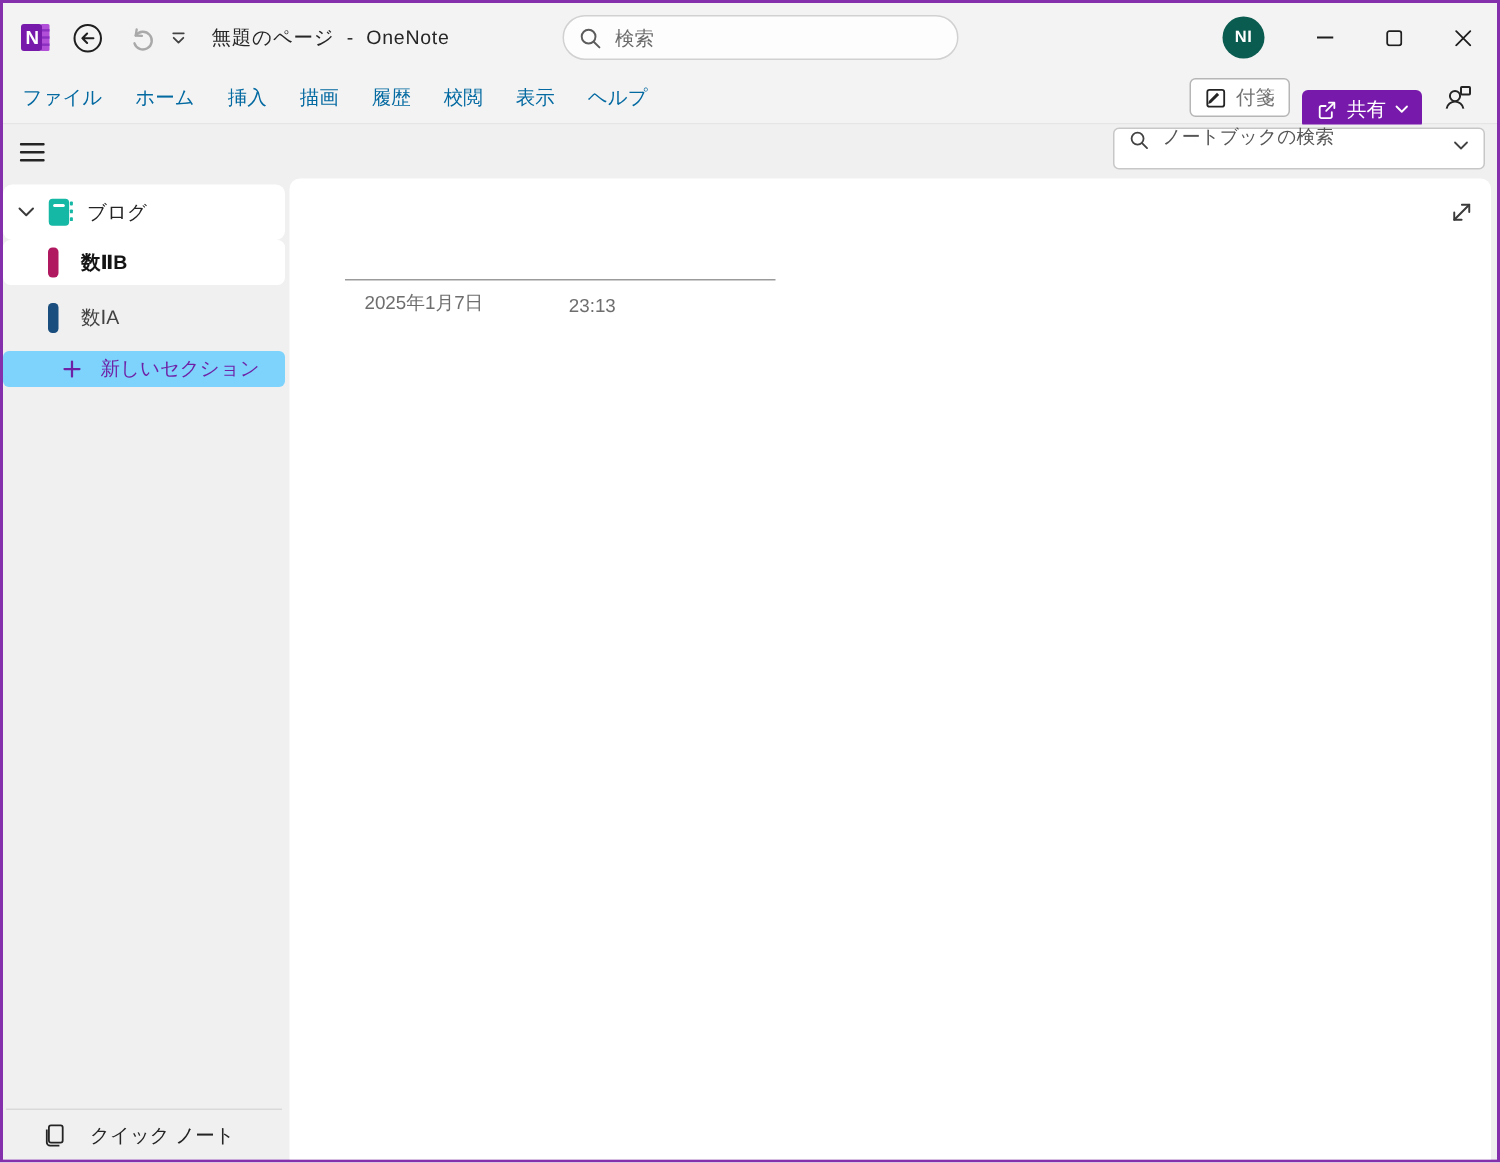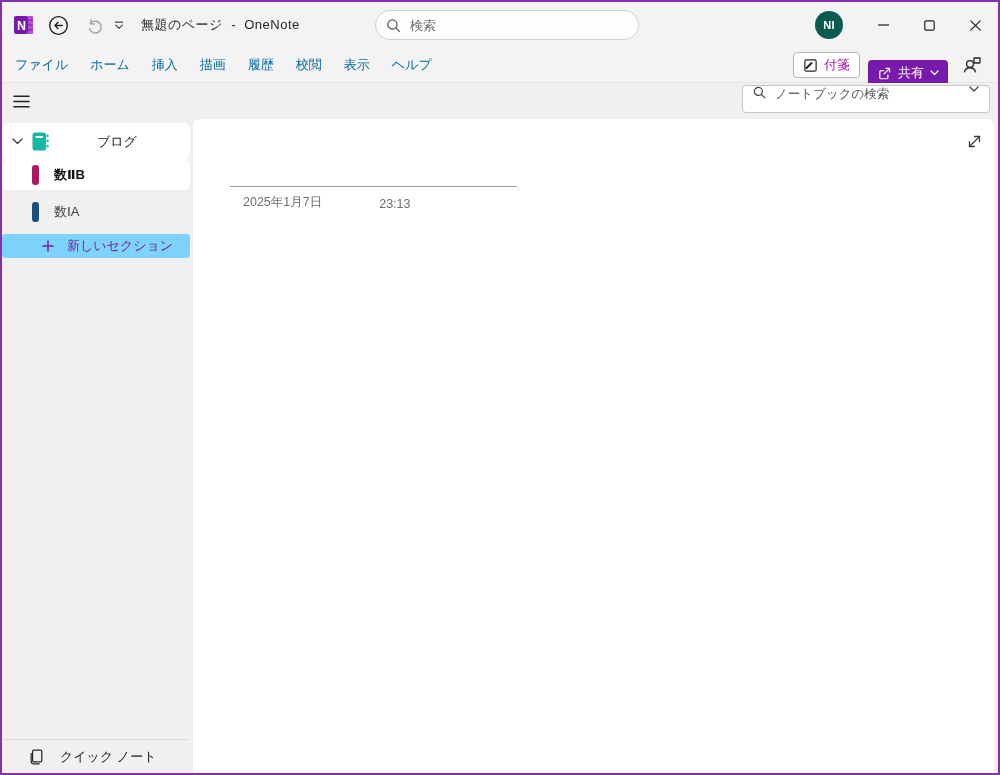--- a/index.html
+++ b/index.html
@@ -50,51 +50,51 @@
     padding:0 10px 0 2px; border-bottom:1px solid #e5e5e5;
   }
   .menu-item {
     background:none; border:none; font-family:Liberation Serif, serif;
     font-size:13px; color:#0369a1; padding:0 11px; height:100%; cursor:pointer;
   }
   .mb-right { margin-left:auto; display:flex; align-items:center; gap:8px; }
   .btn-feed {
     display:flex; align-items:center; gap:6px; height:26px; padding:0 9px;
     background:#fff; border:1px solid #b6b6b6; border-radius:4px;
-    font-family:inherit; font-size:13px; color:#a21caf; cursor:pointer;
+    font-family:inherit; font-size:13px; color:#737373; cursor:pointer;
   }
   .btn-share {
     display:flex; align-items:center; gap:6px; height:26px; padding:0 9px;
     background:#7719aa; border:none; border-radius:4px;
     font-family:inherit; font-size:13px; color:#fff; cursor:pointer;margin-top:16px;
   }
   .btn-person { background:none; border:none; width:32px; height:28px;
     display:flex; align-items:center; justify-content:center; cursor:pointer; }
 
   
   .appbody { flex:1; min-height:0; background:#f0f0f0; display:flex; flex-direction:column; }
   .navrow { height:36px; flex-shrink:0; position:relative; }
   .hamburger { position:absolute; left:6px; top:5px; width:26px; height:26px;
     background:none; border:none; display:flex; align-items:center; justify-content:center; cursor:pointer; }
   .nb-search {
     position:absolute; right:8px; top:2px; width:248px; height:28px;
     background:#fff; border:1px solid #c7c7c7; border-radius:4px;
-    display:flex; align-items:flex-start; padding:0 10px; gap:9px; cursor:pointer;
+    display:flex; align-items:flex-end; padding:12px 10px; gap:9px; cursor:pointer;
   }
   .nb-search .ph { flex:1; font-size:12.5px; color:#555; }
 
   .main { flex:1; min-height:0; display:flex; padding-right:4px; }
 
   
   .sidebar { width:188px; flex-shrink:0; display:flex; flex-direction:column; }
   .row-notebook {
     margin-top:4px; height:37px; background:#fff; border-radius:6px;
     display:flex; align-items:center; gap:9px; padding-left:10px; cursor:pointer;
   }
-  .row-notebook .label { font-size:13px; color:#242424;margin-left:39px; }
+  .row-notebook .label { font-size:13px; color:#242424; }
   .row-section { height:44px; display:flex; align-items:center; gap:15px; padding-left:30px;
     font-size:13px; color:#424242; cursor:pointer; }
   .row-section .marker { width:7px; height:20px; border-radius:3px; }
   .row-section.selected { height:30px; background:#fff; border-radius:5px; color:#141414; font-weight:bold; }
   .marker-blue { background:#1a4e7e; }
   .marker-crimson { background:#b01860; }
   .row-newsection {
     height:24px; background:#7dd3fc; border-radius:4px; display:flex; align-items:center;
     gap:13px; padding-left:40px; font-size:13px; color:#6f21a6; cursor:pointer;
   }

